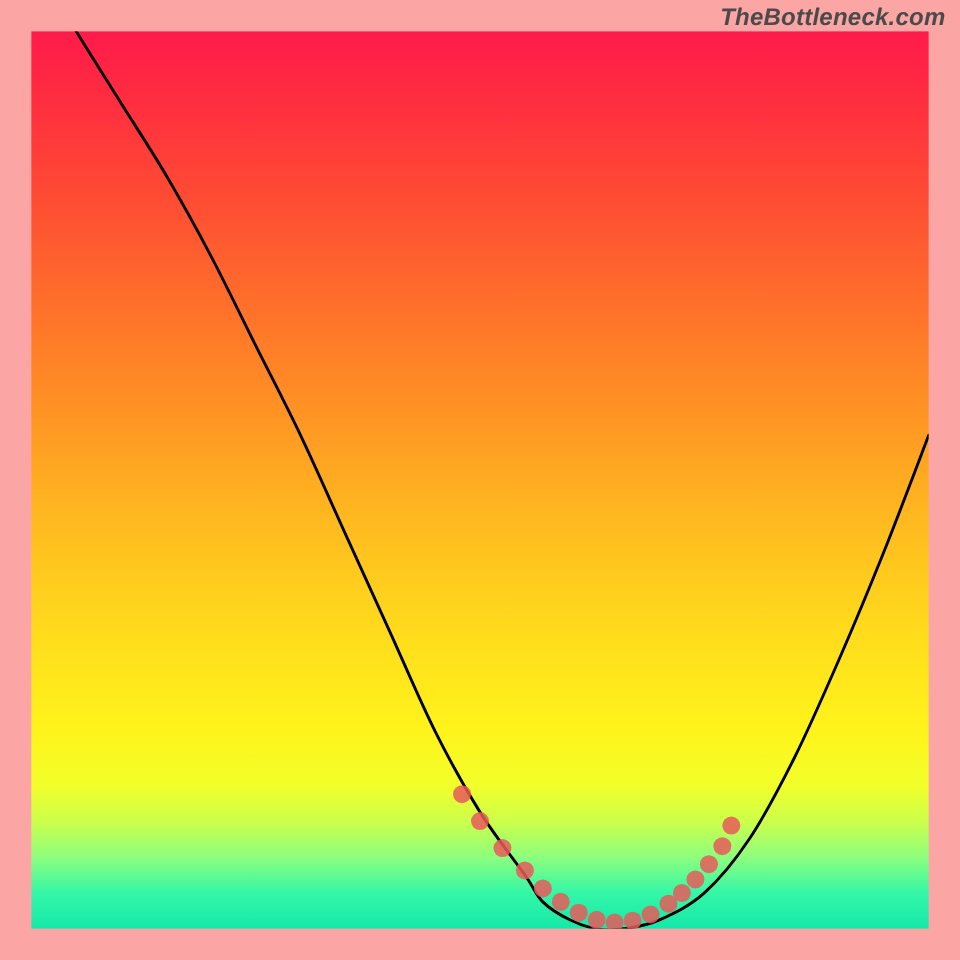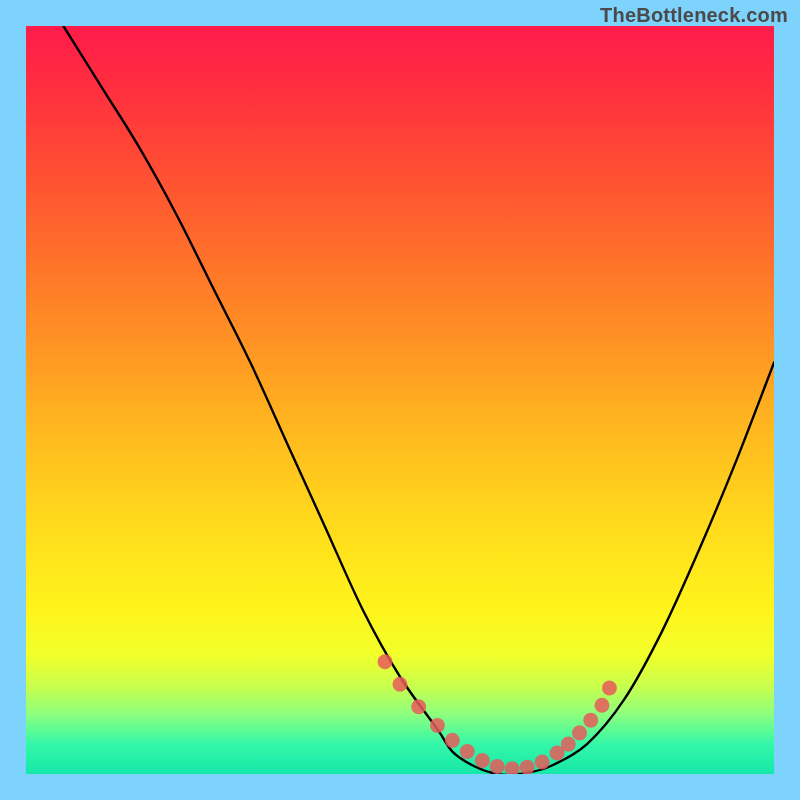--- a/index.html
+++ b/index.html
@@ -8,21 +8,22 @@
     width: 800px;
     height: 800px;
     background: #000;
     overflow: hidden;
     font-family: Arial, Helvetica, sans-serif;
   }
   .stage {
     position: relative;
     width: 800px;
     height: 800px;
-    background: #7dd3fc;
+    background: #fca5a5;
+    font-style: italic;
   }
   .watermark {
     position: absolute;
     top: 4px;
     right: 12px;
     color: #4a4a4a;
     font-size: 20px;
     font-weight: 700;
     letter-spacing: 0.2px;
     z-index: 5;

